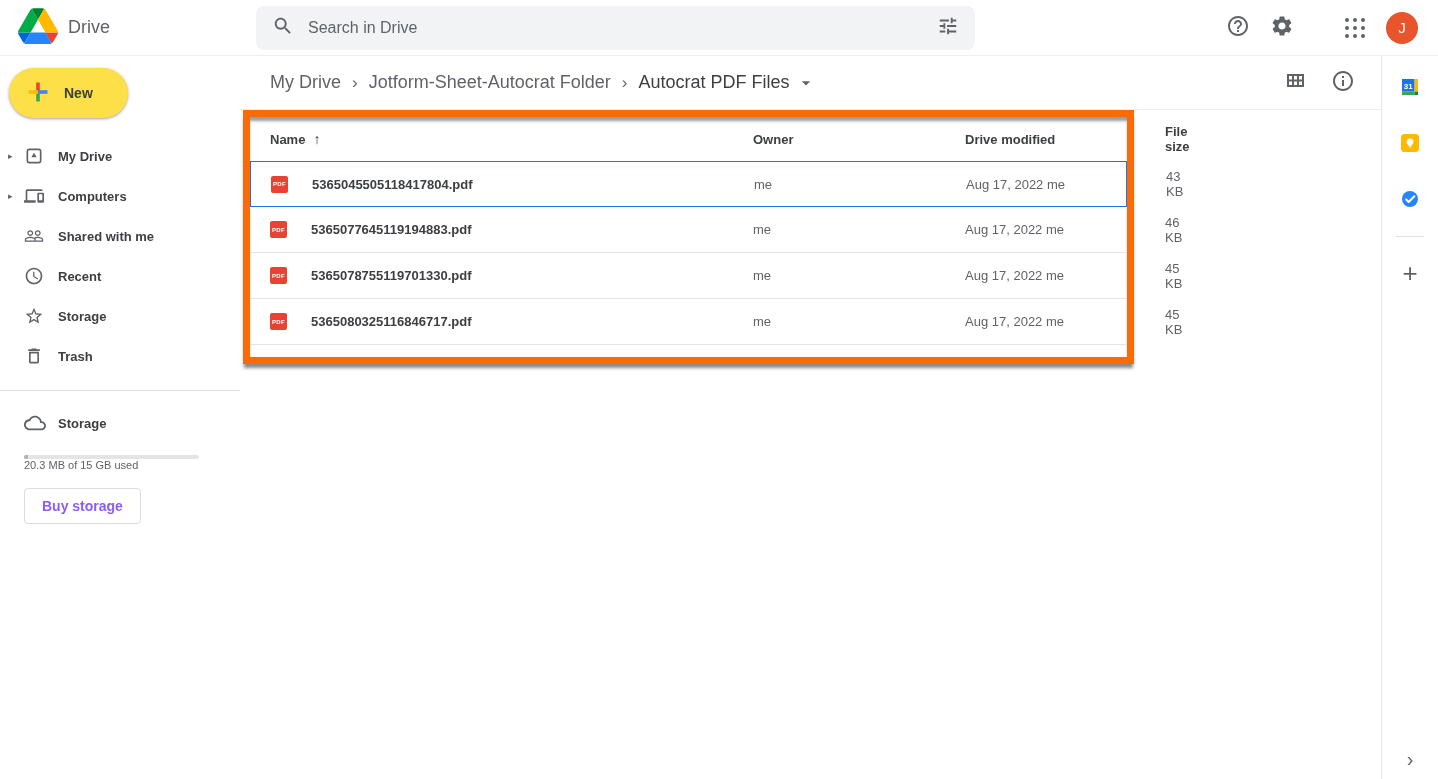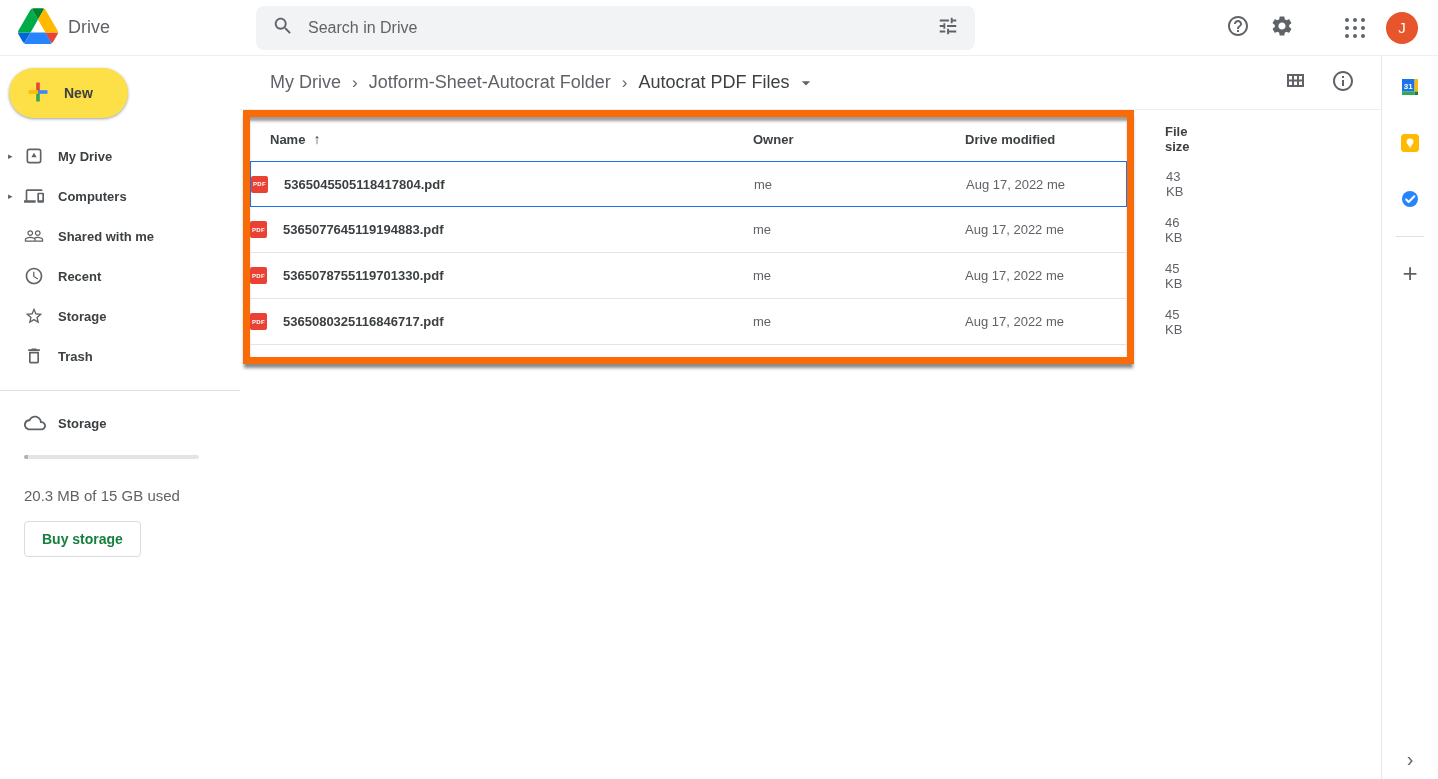--- a/index.html
+++ b/index.html
@@ -30,42 +30,42 @@
     display:flex; align-items:center; gap:14px; padding-left:17px; font-size:14px; font-weight:bold; color:#3c4043; font-family:inherit; }
   .nav { margin-top:18px; }
   .nav-item { height:40px; display:flex; align-items:center; padding-left:8px; cursor:pointer; }
   .arrow { width:16px; font-size:9px; color:#5f6368; }
   .nav-icon { width:22px; display:flex; align-items:center; }
   .nav-label { margin-left:12px; font-size:13px; font-weight:bold; color:#3c4043; }
   .sidebar-divider { border-top:1px solid #e0e0e0; margin-top:14px; }
   .storage-section { margin-top:12px; }
   .storage-bar { margin:12px 0 0 24px; width:175px; height:4px; border-radius:2px; background:#e4e4e4; overflow:hidden; }
   .storage-bar-fill { width:4px; height:4px; background:#b3b3b3; }
-  .storage-usage { margin:28px 0 0 24px; font-size:15px; color:#5f6368; }
+  .storage-usage { margin:0 0 0 24px; font-size:11px; color:#5f6368; }
   .buy-storage { margin:17px 0 0 24px; background:#fff; border:1px solid #dadce0; border-radius:4px; padding:9px 17px;
-    color:#15803d; font-size:14px; font-weight:bold; font-family:inherit; cursor:pointer; }
+    color:#8b5cf6; font-size:14px; font-weight:bold; font-family:inherit; cursor:pointer; }
 
   
   .main { flex:1; min-width:0; }
   .crumb-bar { height:54px; display:flex; align-items:center; padding:0 26px 0 30px; border-bottom:1px solid #efefef; }
   .crumb { font-size:18px; color:#5f6368; cursor:pointer; }
   .crumb-sep { margin:0 11px; color:#5f6368; font-size:17px; }
   .crumb-current { color:#3c4043; display:flex; align-items:center; cursor:pointer; }
   .crumb-actions { margin-left:auto; display:flex; align-items:center; gap:24px; }
 
   
   .orange-box { margin-left:3px; width:891px; border:7px solid #f96b07; background:#fff;
     box-shadow:0 5px 3px -1px rgba(75,75,75,.65), inset 0 5px 3px -1px rgba(75,75,75,.55); }
   .thead { display:grid; grid-template-columns:503px 212px 200px 1fr; height:44px; align-items:center; font-size:13px; font-weight:bold; color:#3c4043; }
   .hcell-name { padding-left:20px; display:flex; align-items:center; gap:8px; }
   .sort { font-size:14px; font-weight:normal; color:#3c4043; }
   .row { display:grid; grid-template-columns:503px 212px 200px 1fr; height:46px; align-items:center;
     border-bottom:1px solid #e4e4e4; font-size:13px; color:#5f6368; cursor:pointer; }
   .row.selected { border:1px solid #1a73e8; }
-  .cell-name { display:flex; align-items:center; gap:16px; color:#3c4043; font-weight:bold; }
+  .cell-name { padding-left:20px; display:flex; align-items:center; gap:24px; color:#3c4043; font-weight:bold; }
   .pdf-icon { width:17px; height:17px; flex:none; background:#e94235; border-radius:2px; color:#fff; font-size:6px; font-weight:bold;
     display:flex; align-items:center; justify-content:center; letter-spacing:.3px; }
   .table-spacer { height:12px; }
 
   
   .sidepanel { width:57px; flex:none; border-left:1px solid #e8e8e8; display:flex; flex-direction:column; align-items:center; padding-top:12px; position:relative; }
   .sp-btn { width:40px; height:40px; display:flex; align-items:center; justify-content:center; margin-bottom:16px; background:transparent; border:none; cursor:pointer; }
   .sp-divider { width:28px; border-top:1px solid #e0e0e0; margin-bottom:16px; }
   .sp-plus { font-size:26px; font-weight:300; color:#5f6368; line-height:1; }
   .sp-collapse { position:absolute; bottom:8px; font-size:20px; color:#5f6368; }

